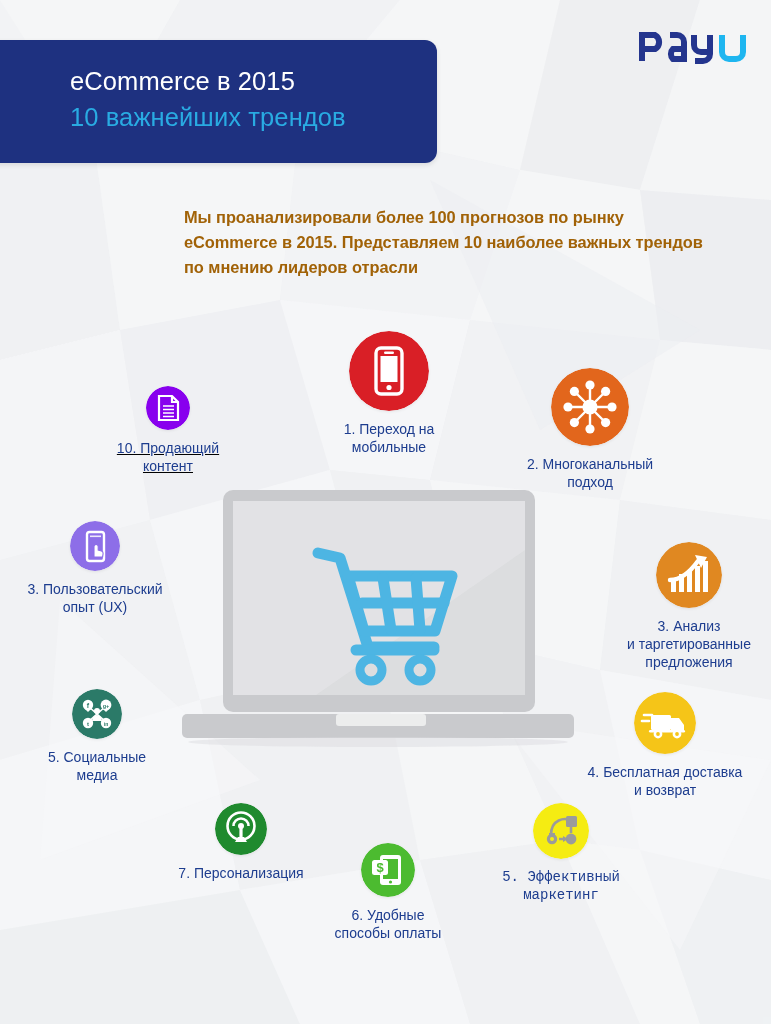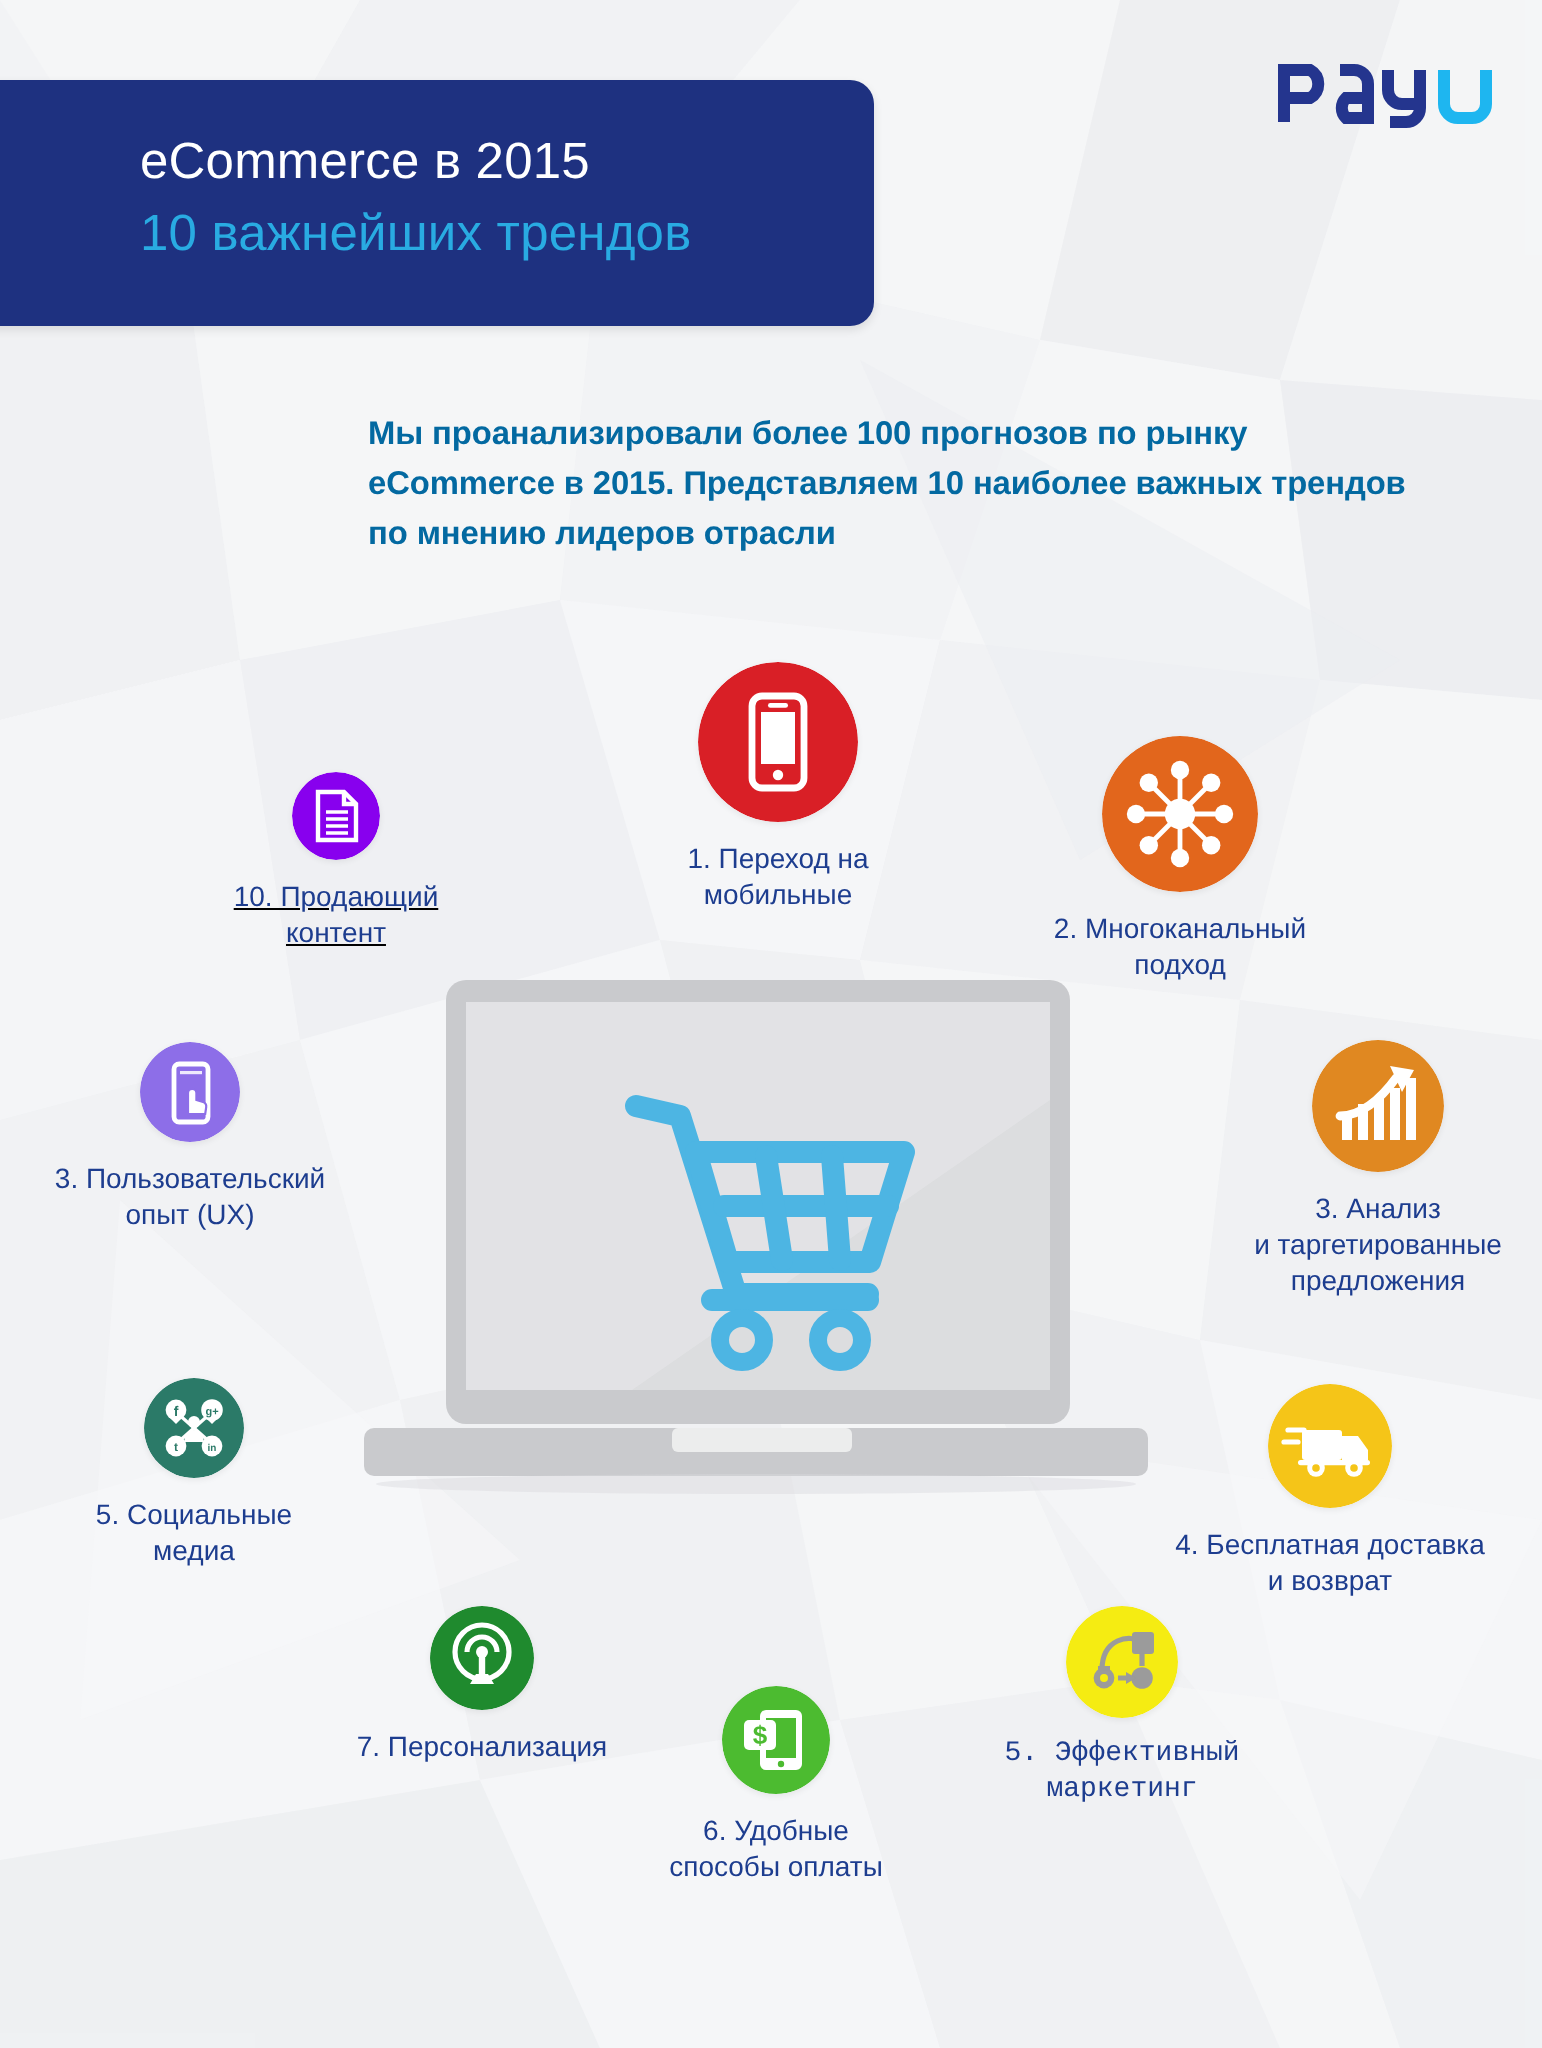--- a/index.html
+++ b/index.html
@@ -52,21 +52,21 @@
   #payu-logo {
     position: absolute;
     right: 22px; top: 28px;
     width: 112px; height: 36px;
   }
   
   #intro {
     position: absolute;
     left: 184px; top: 205px;
     width: 535px;
-    color: #0369a1;
+    color: #a16207;
     font-size: 16.4px;
     line-height: 25px;
     font-weight: 600;
     letter-spacing: -0.05px;
   }
   
   #laptop { position: absolute; left: 176px; top: 490px; width: 404px; height: 262px; }
   
   .trend { position: absolute; }
   .trend .bubble {
@@ -81,21 +81,21 @@
     color: #1d3d8f;
     font-size: 14px;
     line-height: 18px;
     text-align: center;
     font-weight: 500;
     white-space: pre-line;
   }
   
   #trend-1  { left: 291px; top: 331px; width: 196px; }
   #trend-2  { left: 481px; top: 368px; width: 218px; }
-  #trend-3  { left: 606px; top: 520px; width: 166px; }
+  #trend-3  { left: 606px; top: 542px; width: 166px; }
   #trend-4  { left: 560px; top: 692px; width: 210px; }
   #trend-5  { left: 487px; top: 803px; width: 148px; font-family: Liberation Mono, monospace; }
   #trend-6  { left: 306px; top: 843px; width: 164px; }
   #trend-7  { left: 150px; top: 803px; width: 182px; }
   #trend-8  { left: 27px; top: 689px; width: 140px; }
   #trend-9  { left: 12px; top: 521px; width: 166px; }
   #trend-10 { left: 93px; top: 386px; width: 150px; text-decoration: underline; }
 </style>
 </head>
 <body>

